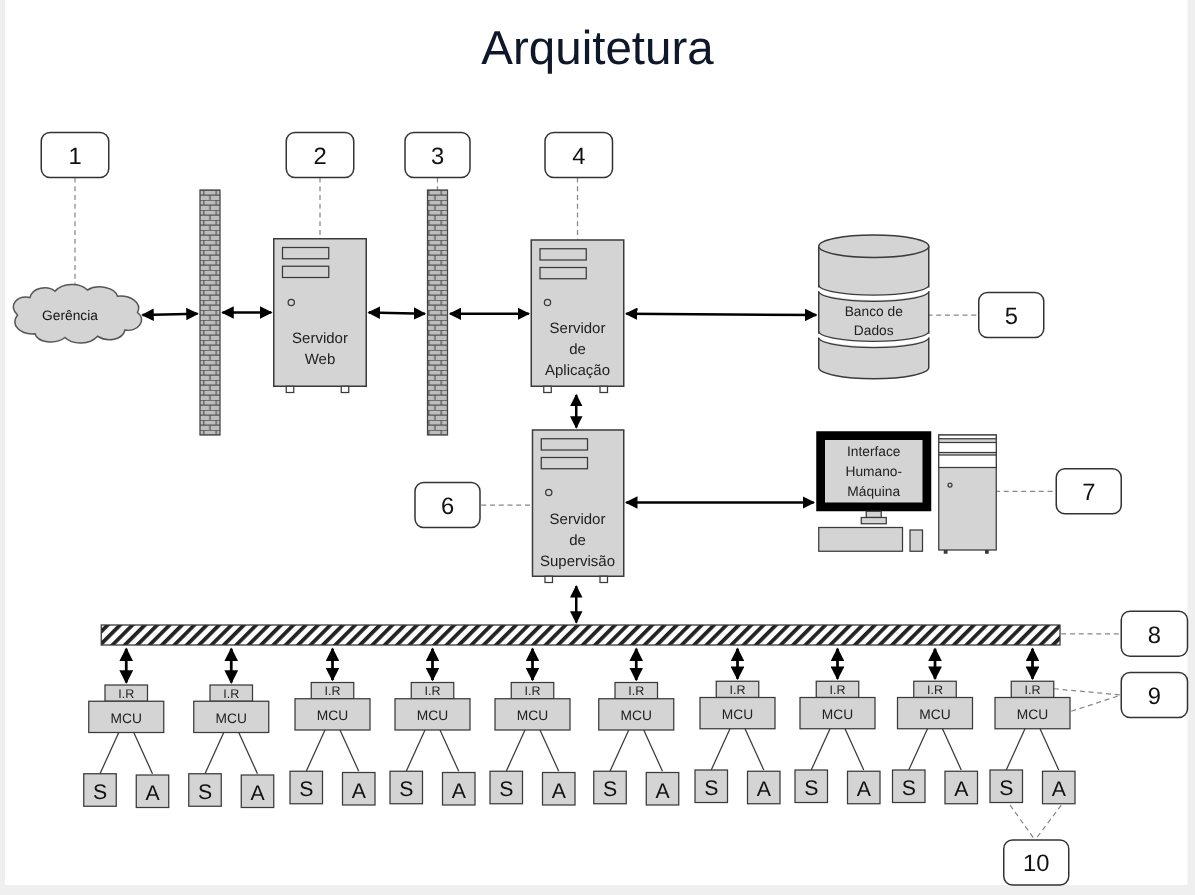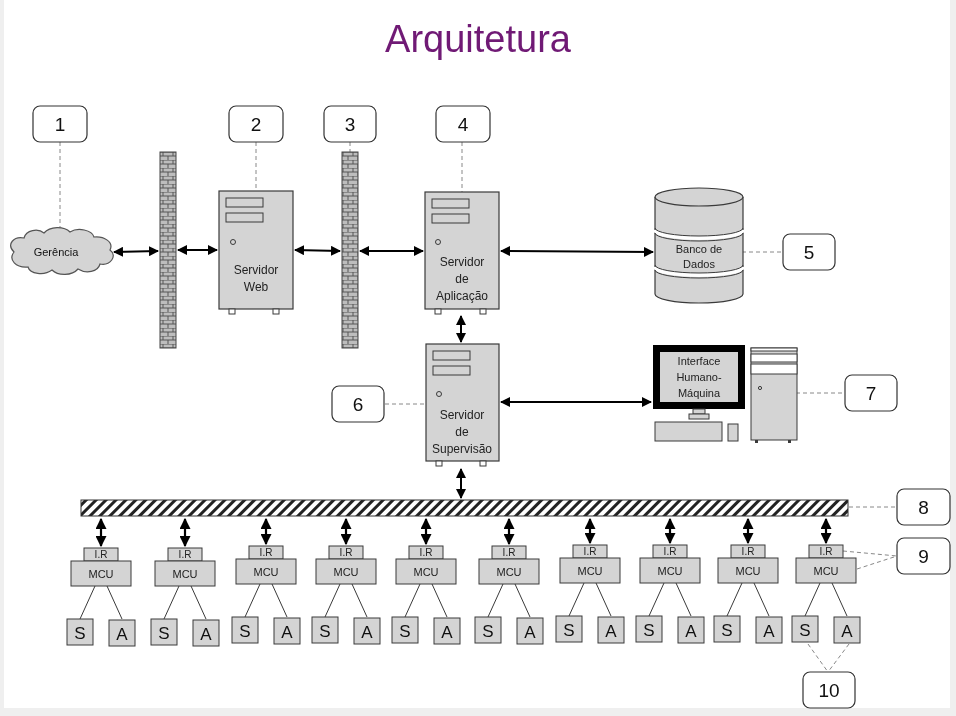--- a/index.html
+++ b/index.html
@@ -1,18 +1,18 @@
 <!DOCTYPE html>
 <html><head>
 <meta charset="utf-8">
 <style>
   html,body{margin:0;padding:0;}
   body{width:956px;height:716px;background:#efefef;position:relative;overflow:hidden;font-family:"Liberation Sans",sans-serif;}
   #slide{position:absolute;left:4px;top:0;width:946px;height:708px;background:#ffffff;}
-  #title{position:absolute;left:0;top:18px;width:956px;text-align:center;font-size:38px;color:#701a75;font-family:"Liberation Sans",sans-serif;letter-spacing:0px;}
+  #title{position:absolute;left:0;top:18px;width:956px;text-align:center;font-size:38px;color:#0f172a;font-family:"Liberation Sans",sans-serif;letter-spacing:0px;}
   svg text{font-family:"Liberation Sans",sans-serif;}
 </style>
 </head>
 <body>
 
 <div id="slide"></div>
 <div id="title">Arquitetura</div>
 
 <svg id="diagram" width="956" height="716" style="position:absolute;left:0;top:0;" xmlns="http://www.w3.org/2000/svg">
   <defs>

